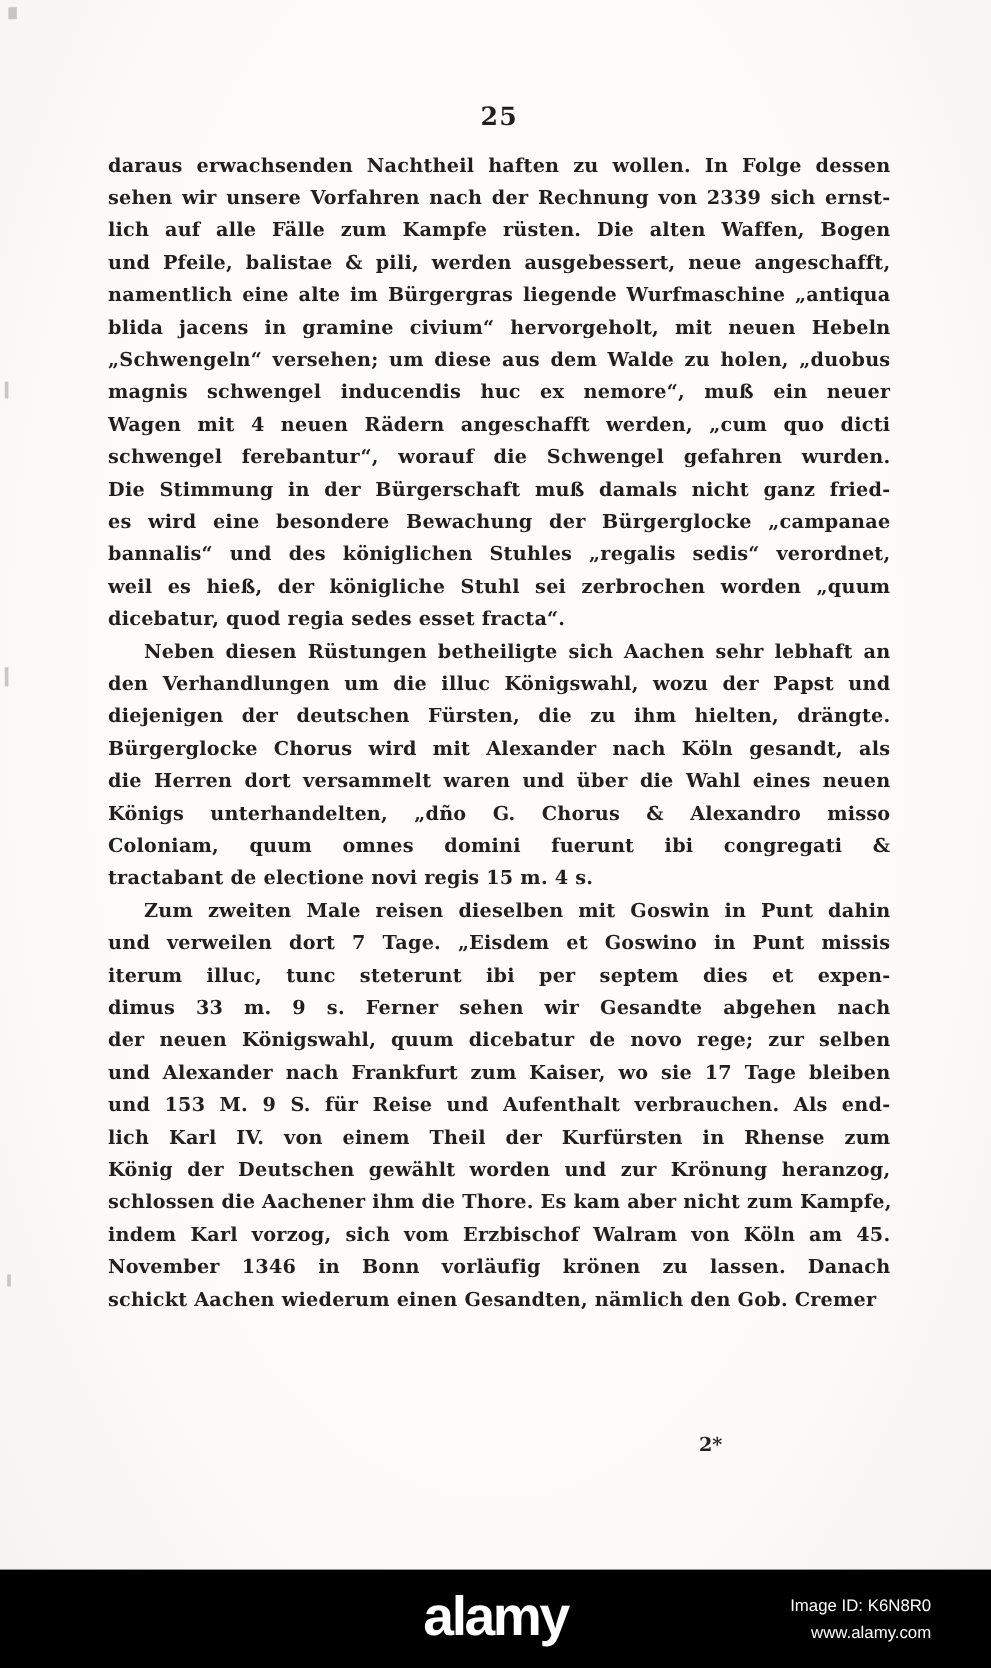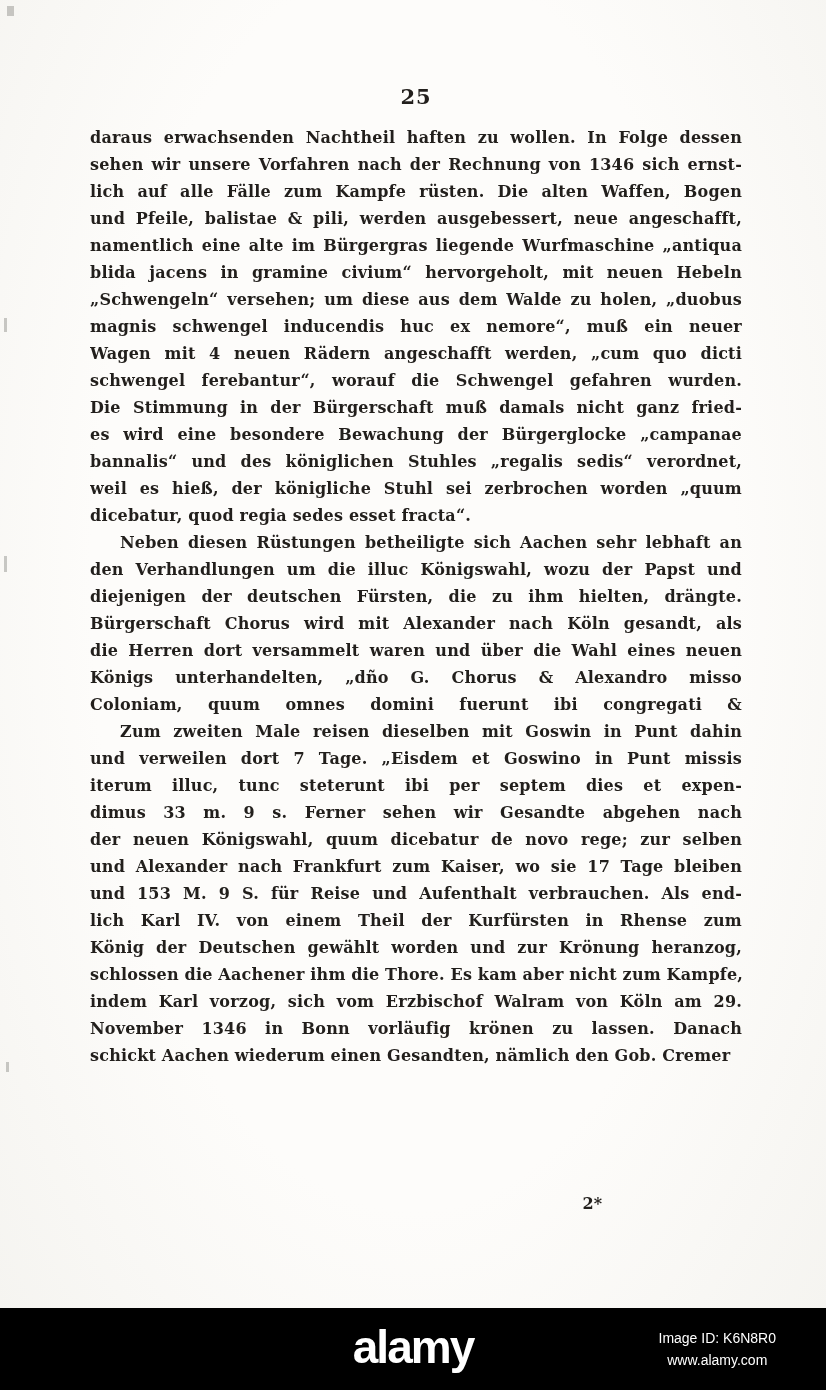--- a/index.html
+++ b/index.html
@@ -92,69 +92,70 @@
   }
   .id-block {
     position: absolute;
     right: 50px;
     top: 50%;
     transform: translateY(-50%);
     color: #ffffff;
     font-family: "Liberation Sans", sans-serif;
     font-size: 14px;
     line-height: 1.6;
-    text-align: center;
+    text-align: right;
   }
 </style>
 </head>
 <body>
 
 <div class="scan">
 
   <div class="artifact a1"></div>
   <div class="artifact a2"></div>
   <div class="artifact a3"></div>
   <div class="artifact a4"></div>
 
   <div class="page-number">25</div>
 
   <div class="text-block">
       <div class="line">daraus erwachsenden Nachtheil haften zu wollen. In Folge dessen</div>
-      <div class="line">sehen wir unsere Vorfahren nach der Rechnung von 1346 sich ernst-</div>
+      <div class="line">sehen wir unsere Vorfahren nach der Rechnung von 2339 sich ernst-</div>
       <div class="line">lich auf alle Fälle zum Kampfe rüsten. Die alten Waffen, Bogen</div>
       <div class="line">und Pfeile, balistae &amp; pili, werden ausgebessert, neue angeschafft,</div>
       <div class="line">namentlich eine alte im Bürgergras liegende Wurfmaschine „antiqua</div>
       <div class="line">blida jacens in gramine civium“ hervorgeholt, mit neuen Hebeln</div>
       <div class="line">„Schwengeln“ versehen; um diese aus dem Walde zu holen, „duobus</div>
       <div class="line">magnis schwengel inducendis huc ex nemore“, muß ein neuer</div>
       <div class="line">Wagen mit 4 neuen Rädern angeschafft werden, „cum quo dicti</div>
       <div class="line">schwengel ferebantur“, worauf die Schwengel gefahren wurden.</div>
       <div class="line">Die Stimmung in der Bürgerschaft muß damals nicht ganz fried-</div>
       <div class="line">es wird eine besondere Bewachung der Bürgerglocke „campanae</div>
       <div class="line">bannalis“ und des königlichen Stuhles „regalis sedis“ verordnet,</div>
       <div class="line">weil es hieß, der königliche Stuhl sei zerbrochen worden „quum</div>
       <div class="line last">dicebatur, quod regia sedes esset fracta“.</div>
       <div class="line indent">Neben diesen Rüstungen betheiligte sich Aachen sehr lebhaft an</div>
       <div class="line">den Verhandlungen um die illuc Königswahl, wozu der Papst und</div>
       <div class="line">diejenigen der deutschen Fürsten, die zu ihm hielten, drängte.</div>
-      <div class="line">Bürgerschaft Chorus wird mit Alexander nach Köln gesandt, als</div>
+      <div class="line">Bürgerglocke Chorus wird mit Alexander nach Köln gesandt, als</div>
       <div class="line">die Herren dort versammelt waren und über die Wahl eines neuen</div>
       <div class="line">Königs unterhandelten, „dño G. Chorus &amp; Alexandro misso</div>
       <div class="line">Coloniam, quum omnes domini fuerunt ibi congregati &amp;</div>
+      <div class="line last">tractabant de electione novi regis 15 m. 4 s.</div>
       <div class="line indent">Zum zweiten Male reisen dieselben mit Goswin in Punt dahin</div>
       <div class="line">und verweilen dort 7 Tage. „Eisdem et Goswino in Punt missis</div>
       <div class="line">iterum illuc, tunc steterunt ibi per septem dies et expen-</div>
       <div class="line">dimus 33 m. 9 s. Ferner sehen wir Gesandte abgehen nach</div>
       <div class="line">der neuen Königswahl, quum dicebatur de novo rege; zur selben</div>
       <div class="line">und Alexander nach Frankfurt zum Kaiser, wo sie 17 Tage bleiben</div>
       <div class="line">und 153 M. 9 S. für Reise und Aufenthalt verbrauchen. Als end-</div>
       <div class="line">lich Karl IV. von einem Theil der Kurfürsten in Rhense zum</div>
       <div class="line">König der Deutschen gewählt worden und zur Krönung heranzog,</div>
       <div class="line">schlossen die Aachener ihm die Thore. Es kam aber nicht zum Kampfe,</div>
-      <div class="line">indem Karl vorzog, sich vom Erzbischof Walram von Köln am 29.</div>
+      <div class="line">indem Karl vorzog, sich vom Erzbischof Walram von Köln am 45.</div>
       <div class="line">November 1346 in Bonn vorläufig krönen zu lassen. Danach</div>
       <div class="line last">schickt Aachen wiederum einen Gesandten, nämlich den Gob. Cremer</div>
     </div>
 
   <div class="footer-mark">2*</div>
 
   <div class="watermark-bar">
     <div class="alamy-logo">alamy</div>
     <div class="id-block">
       <div>Image ID: K6N8R0</div>

